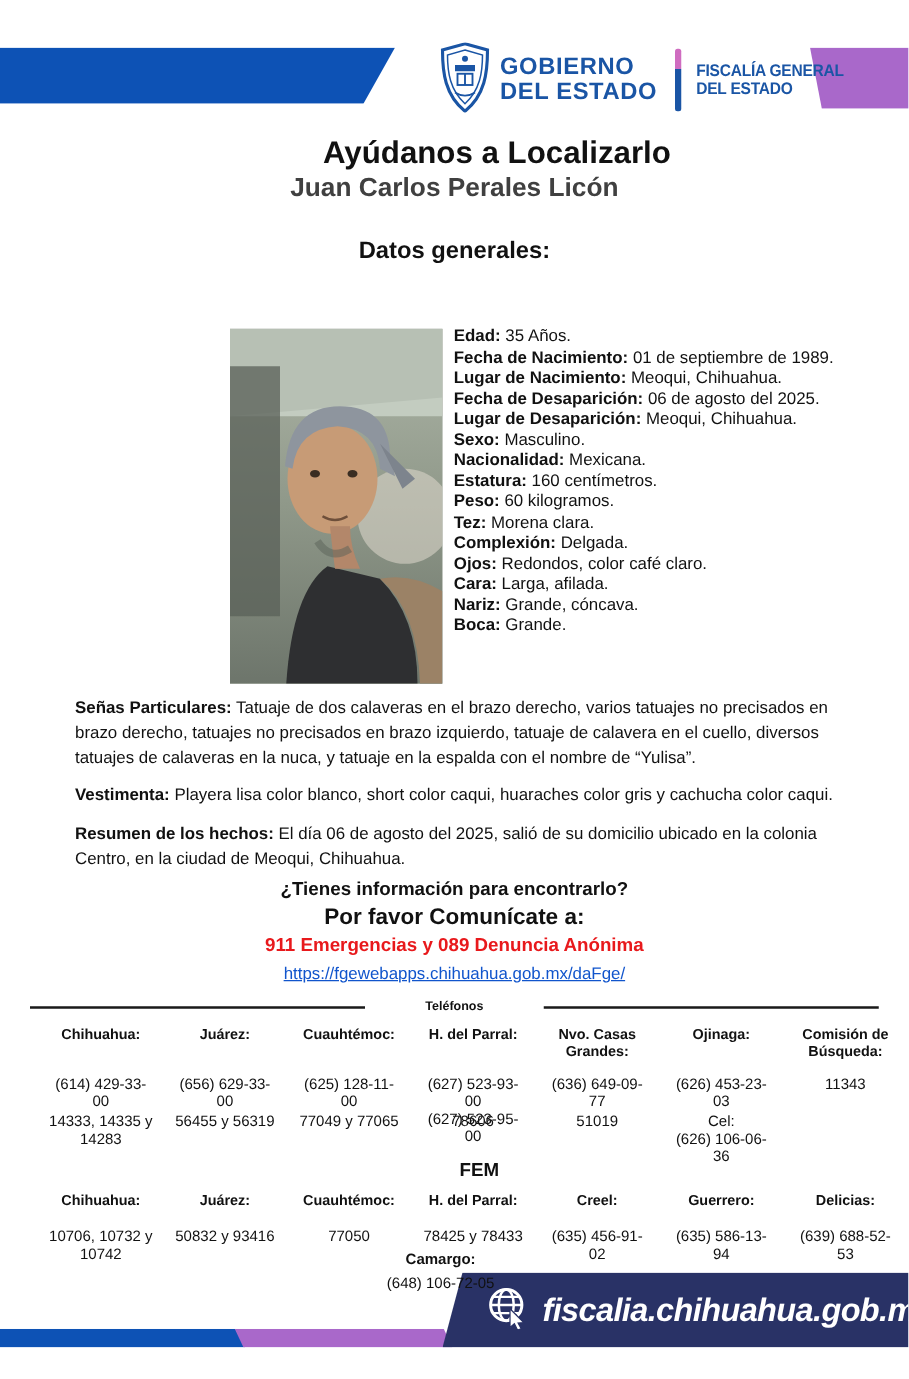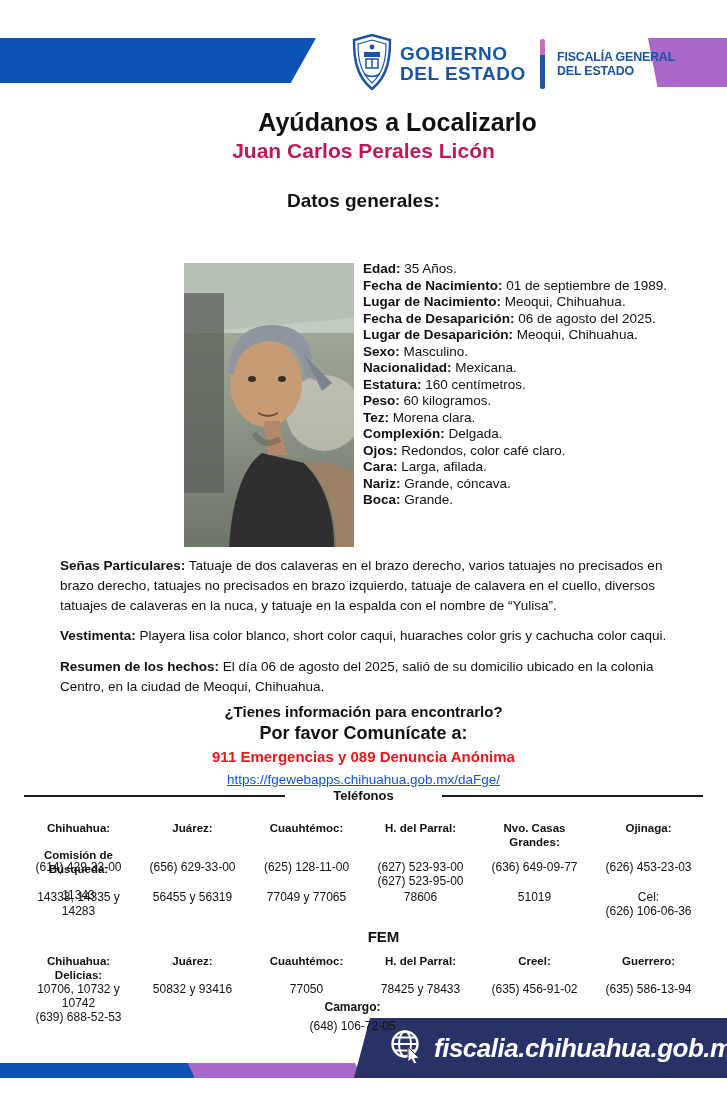--- a/index.html
+++ b/index.html
@@ -41,21 +41,21 @@
     letter-spacing:-.2px;white-space:nowrap;transform:scaleX(.92);
     transform-origin:left center;
   }
   
   .main-title{
     position:absolute;left:0;top:108px;width:100%;
     text-align:center;font-size:25px;font-weight:bold;color:#111;padding-left:34px;
   }
   .person-name{
     position:absolute;left:0;top:139px;width:100%;
-    text-align:center;font-size:21px;font-weight:bold;color:#be185d;
+    text-align:center;font-size:21px;font-weight:bold;color:#404040;
   }
   .section-heading{
     position:absolute;left:0;top:190px;width:100%;
     text-align:center;font-size:19px;font-weight:bold;color:#111;
   }
   
   .photo{
     position:absolute;left:184px;top:263px;width:170px;height:284px;
     overflow:hidden;background:#97a093;
   }
@@ -82,26 +82,26 @@
   .contact .inst{font-size:18px;font-weight:bold;margin:0 0 4px 0;}
   .contact .red-line{font-size:15px;font-weight:bold;color:#e8191c;margin:0 0 5px 0;}
   .contact .url{font-size:13.5px;color:#1155cc;text-decoration:underline;margin:0;display:inline-block;}
   
   .tel-divider{
     position:absolute;left:24px;top:788px;width:679px;
     display:flex;align-items:center;
   }
   .tel-divider .line{flex:1;height:2px;background:#1a1a1a;}
   .tel-divider .t{
-    flex:0 0 auto;margin:0 48px;font-size:13px;font-weight:bold;color:#111;
+    flex:0 0 auto;margin:12px 48px;font-size:10px;font-weight:bold;color:#111;
   }
   
   .grid7{
-    position:absolute;left:24px;width:679px;
-    display:grid;grid-template-columns:repeat(6,1fr);column-gap:5px;
+    position:absolute;left:39px;width:679px;
+    display:grid;grid-template-columns:repeat(7,1fr);column-gap:16px;
   }
   .grid7 .cell{
     text-align:center;white-space:pre-line;font-size:12px;line-height:14px;color:#111;
   }
   .grid7 .cell.hd{font-weight:bold;font-size:11.5px;line-height:13.5px;}
   .t1-head{top:822px;}
   .t1-row1{top:860px;}
   .t1-row2{top:890px;}
   .fem-title{
     position:absolute;left:0;top:928px;width:100%;text-align:center;

